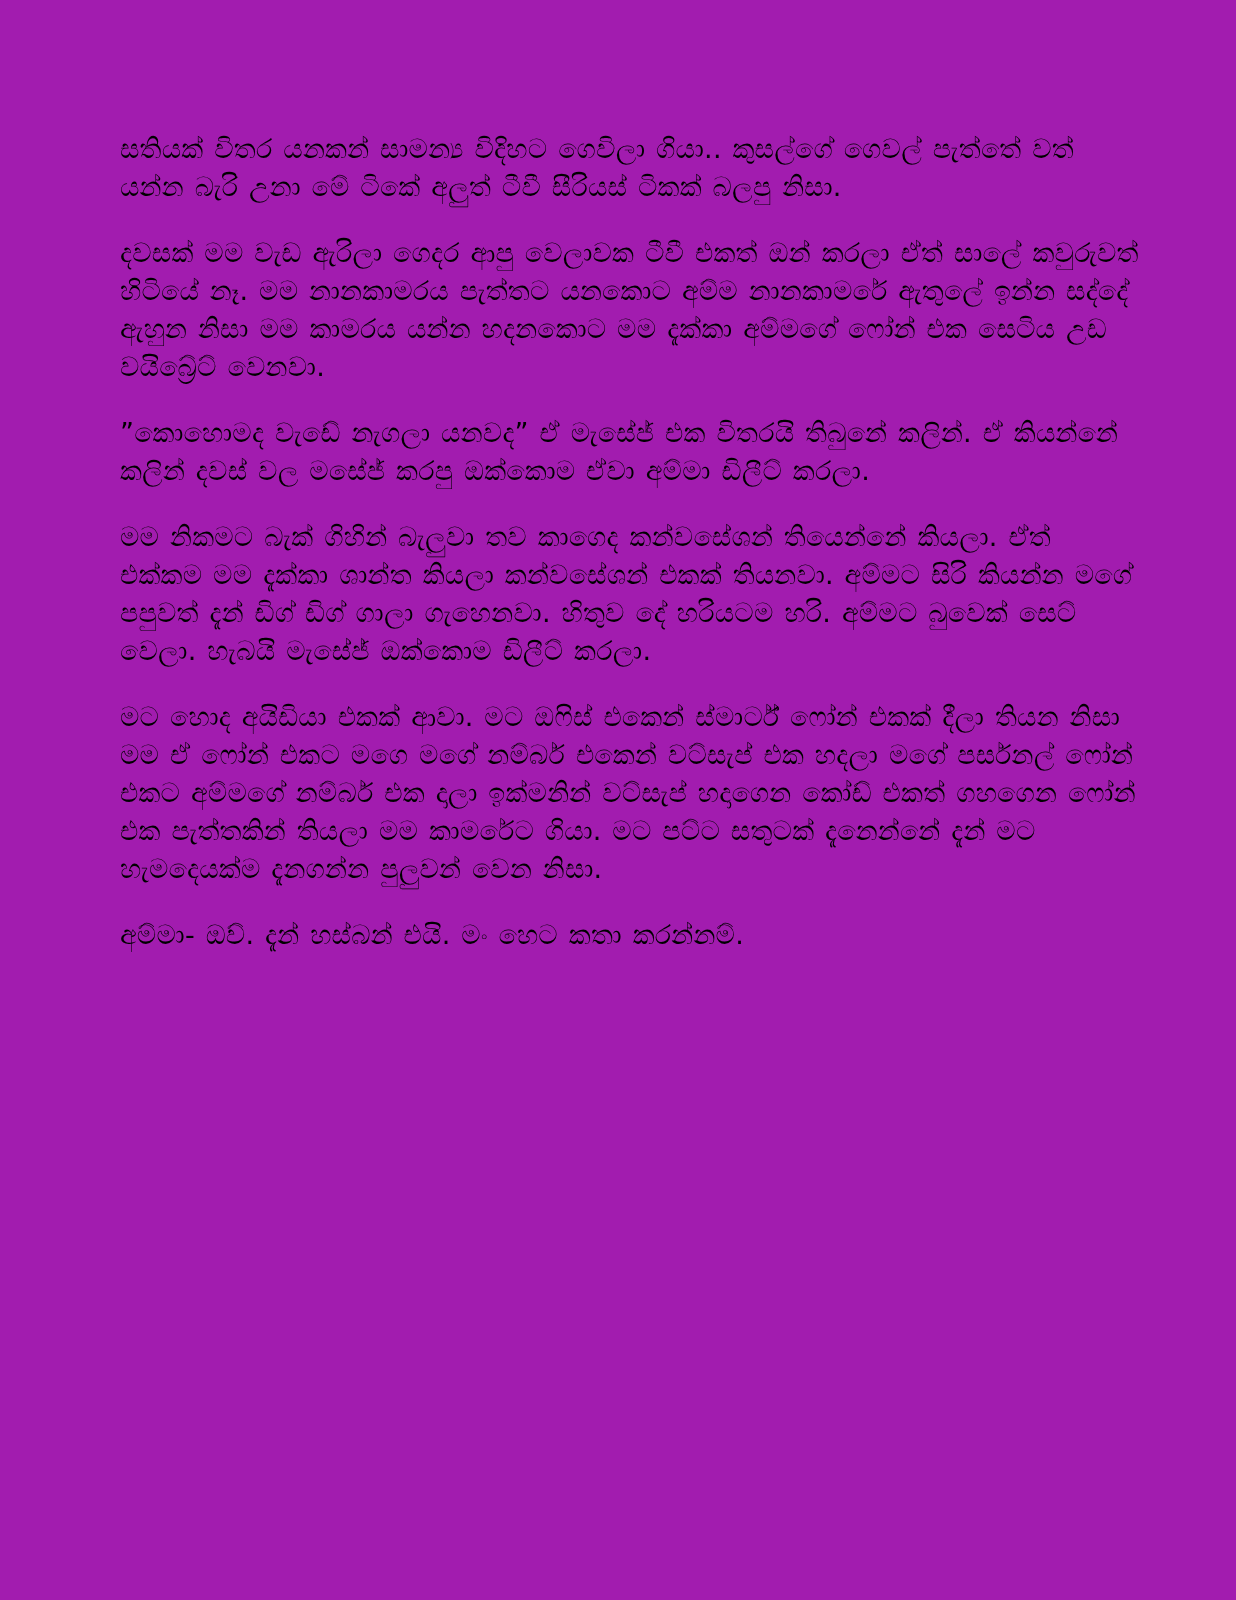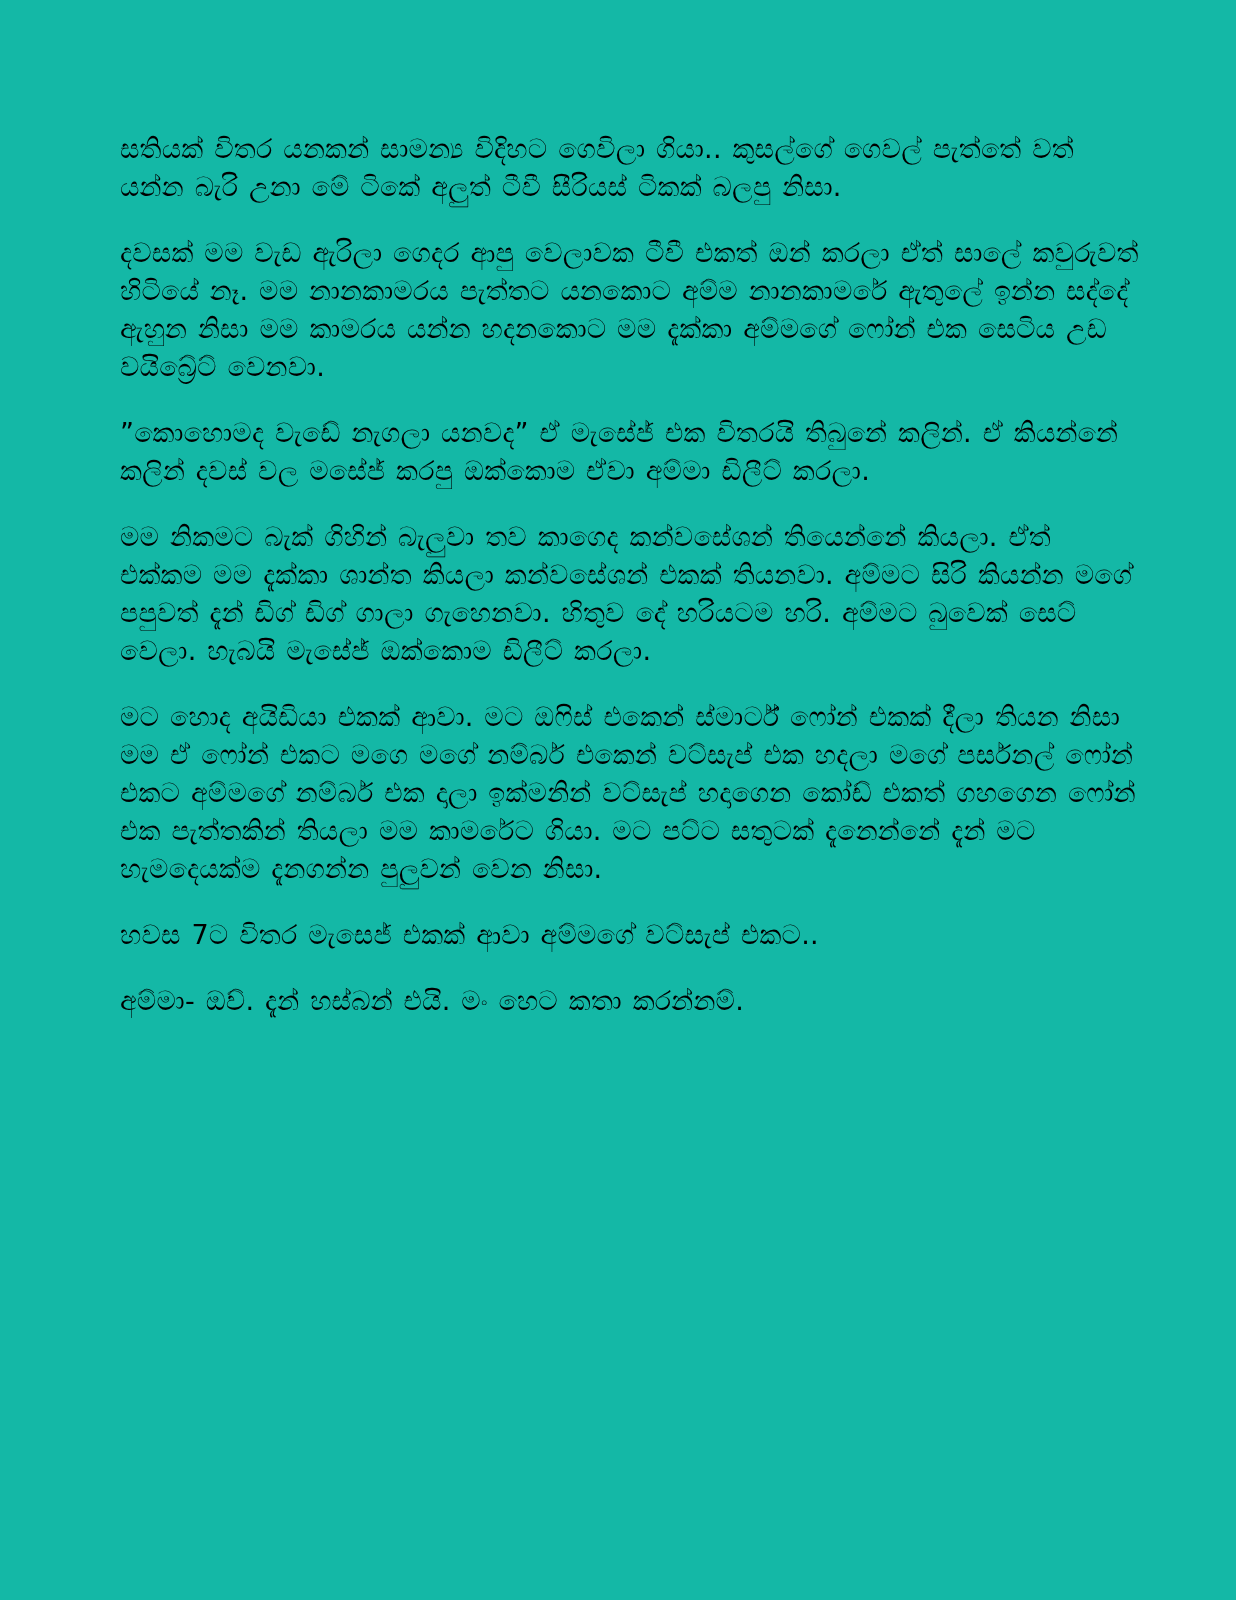--- a/index.html
+++ b/index.html
@@ -12,21 +12,21 @@
     width: 1236px;
     height: 1600px;
     overflow: hidden;
     font-family: "DejaVu Sans", "Liberation Sans", sans-serif;
     color: #000000;
   }
   .page {
     box-sizing: border-box;
     width: 1236px;
     height: 1600px;
-    background: #14b8a6;
+    background: #a21caf;
     padding: 130px 94px 60px 120px;
   }
   .page p {
     margin: 0 0 28px 0;
     font-size: 27px;
     line-height: 38px;
     font-weight: 400;
     letter-spacing: 0.2px;
     word-spacing: 2px;
     color: #000000;
@@ -38,15 +38,14 @@
 </style>
 </head>
 <body>
 
 <div class="page">
   <p>සතියක් විතර යනකන් සාමන්‍ය විදිහට ගෙවිලා ගියා.. කුසල්ගේ ගෙවල් පැත්තේ වත් යන්න බැරි උනා මේ ටිකේ අලුත් ටීවී සීරියස් ටිකක් බලපු නිසා.</p>
   <p>දවසක් මම වැඩ ඇරිලා ගෙදර ආපු වෙලාවක ටීවී එකත් ඔන් කරලා ඒත් සාලේ කවුරුවත් හිටියේ නෑ. මම නානකාමරය පැත්තට යනකොට අම්ම නානකාමරේ ඇතුලේ ඉන්න සද්දේ ඇහුන නිසා මම කාමරය යන්න හදනකොට මම දැක්කා අම්මගේ ෆෝන් එක සෙටිය උඩ වයිබ්‍රේට් වෙනවා.</p>
   <p>”කොහොමද වැඩේ නැගලා යනවද” ඒ මැසේජ් එක විතරයි තිබුනේ කලින්. ඒ කියන්නේ කලින් දවස් වල මසේජ් කරපු ඔක්කොම ඒවා අම්මා ඩිලීට් කරලා.</p>
   <p>මම නිකමට බැක් ගිහින් බැලුවා තව කාගෙද කන්වසේශන් තියෙන්නේ කියලා. ඒත් එක්කම මම දැක්කා ශාන්ත කියලා කන්වසේශන් එකක් තියනවා. අම්මට සිරි කියන්න මගේ පපුවත් දැන් ඩිග් ඩිග් ගාලා ගැහෙනවා. හිතුව දේ හරියටම හරි. අම්මට බුවෙක් සෙට් වෙලා. හැබයි මැසේජ් ඔක්කොම ඩිලීට් කරලා.</p>
   <p>මට හොද අයිඩියා එකක් ආවා. මට ඔෆිස් එකෙන් ස්මාර්ට් ෆෝන් එකක් දීලා තියන නිසා මම ඒ ෆෝන් එකට මගෙ මගේ නම්බර් එකෙන් වට්සැප් එක හදලා මගේ පර්සනල් ෆෝන් එකට අම්මගේ නම්බර් එක දාලා ඉක්මනින් වට්සැප් හදාගෙන කෝඩ් එකත් ගහගෙන ෆෝන් එක පැත්තකින් තියලා මම කාමරේට ගියා. මට පට්ට සතුටක් දැනෙන්නේ දැන් මට හැමදෙයක්ම දැනගන්න පුලුවන් වෙන නිසා.</p>
-  <p>හවස 7ට විතර මැසෙජ් එකක් ආවා අම්මගේ වට්සැප් එකට..</p>
   <p>අම්මා- ඔව්. දැන් හස්බන් එයි. මං හෙට කතා කරන්නම්.</p>
 </div>
 
 </body></html>

